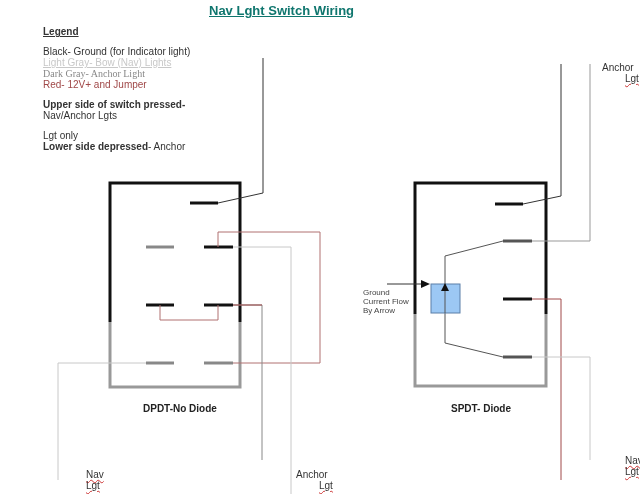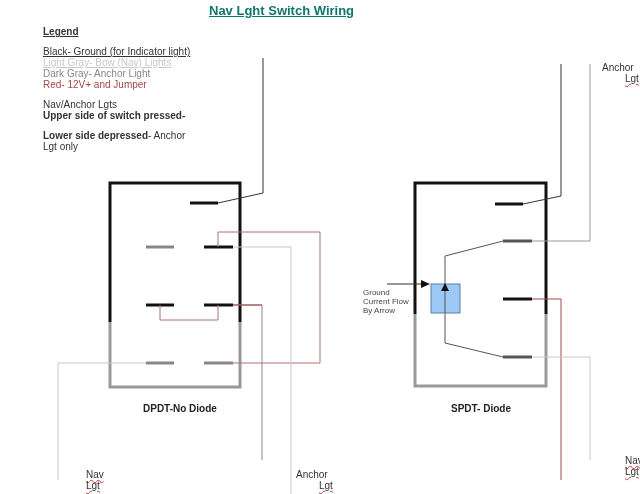--- a/index.html
+++ b/index.html
@@ -2,23 +2,23 @@
 <html><head>
 <meta charset="utf-8">
 <style>
   html, body { margin: 0; padding: 0; background: #ffffff; }
   body { width: 640px; height: 494px; position: relative; overflow: hidden;
          font-family: "Liberation Sans", sans-serif; }
   .title { position: absolute; left: 209px; top: 3px; font-size: 13px; font-weight: bold;
            text-decoration: underline; color: #0f766e; }
   .legend { position: absolute; left: 43px; top: 26px; font-size: 10px; line-height: 11px; color: #333; }
   .legend .hd { font-weight: bold; margin-bottom: 9px; text-decoration: underline; }
-  .legend .blk { color: #333; text-decoration: underline; }
+  .legend .blk { color: #333; }
   .legend .lgray { color: #c8c8c8; text-decoration: underline; }
-  .legend .dgray { color: #888; }
+  .legend .dgray { color: #888; font-family: Liberation Serif, serif; }
   .legend .red { color: #a04848; }
   .legend .gap { height: 9px; }
   .legend b { font-weight: bold; }
   .sq { text-decoration: underline wavy #c33; text-decoration-thickness: 1px; padding-left: 23px; }
   .lbl { position: absolute; font-size: 10px; line-height: 11px; color: #333; }
   .cap { position: absolute; font-size: 10px; font-weight: bold; color: #222; }
   .note { position: absolute; font-size: 8px; line-height: 9px; color: #444; }
   svg { position: absolute; left: 0; top: 0; }
 </style>
 </head>
@@ -26,25 +26,25 @@
 
 <div class="title">Nav Lght Switch Wiring</div>
 
 <div class="legend">
   <div class="hd">Legend</div>
   <div class="blk">Black- Ground (for Indicator light)</div>
   <div class="lgray">Light Gray-  Bow (Nav) Lights</div>
   <div class="dgray">Dark Gray- Anchor Light</div>
   <div class="red">Red- 12V+ and Jumper</div>
   <div class="gap"></div>
+  <div><b>Upper side of switch pressed-</b></div>
   <div>Nav/Anchor Lgts</div>
-  <div><b>Upper side of switch pressed-</b></div>
   <div class="gap"></div>
+  <div>Lgt only</div>
   <div><b>Lower side depressed</b><span>- Anchor</span></div>
-  <div>Lgt only</div>
 </div>
 
 <svg width="640" height="494">
 
   <g>
 
     <polyline points="110,322 110,183 240,183 240,322" fill="none" stroke="#111" stroke-width="3"></polyline>
     <polyline points="110,322 110,387 240,387 240,322" fill="none" stroke="#999" stroke-width="3"></polyline>
 
     <line x1="190" y1="203" x2="218" y2="203" stroke="#111" stroke-width="3"></line>

